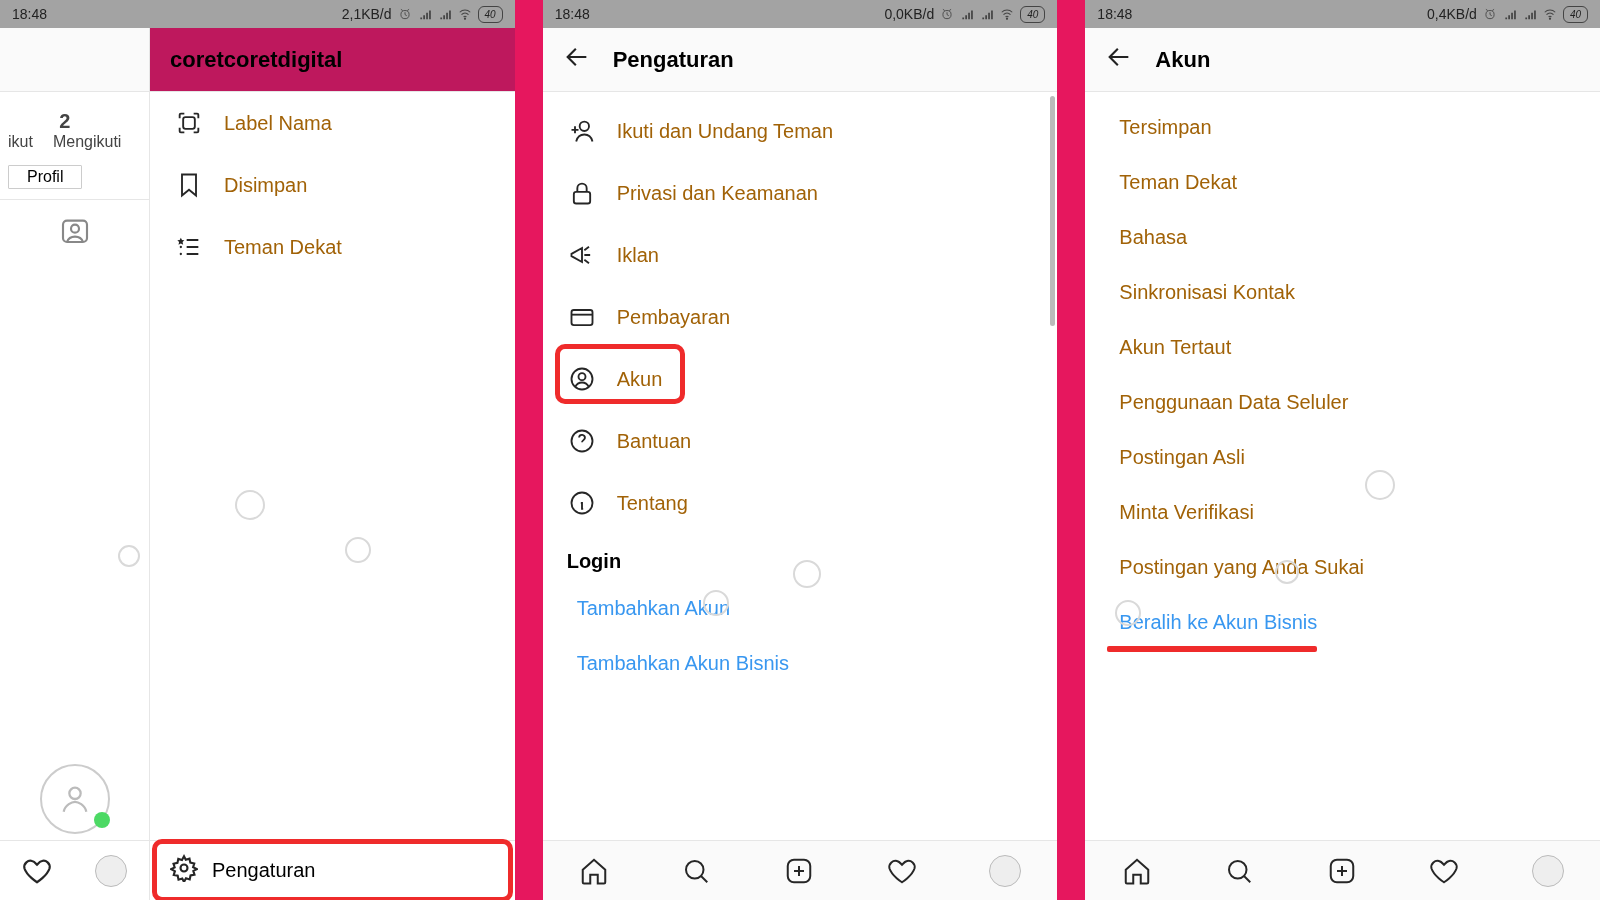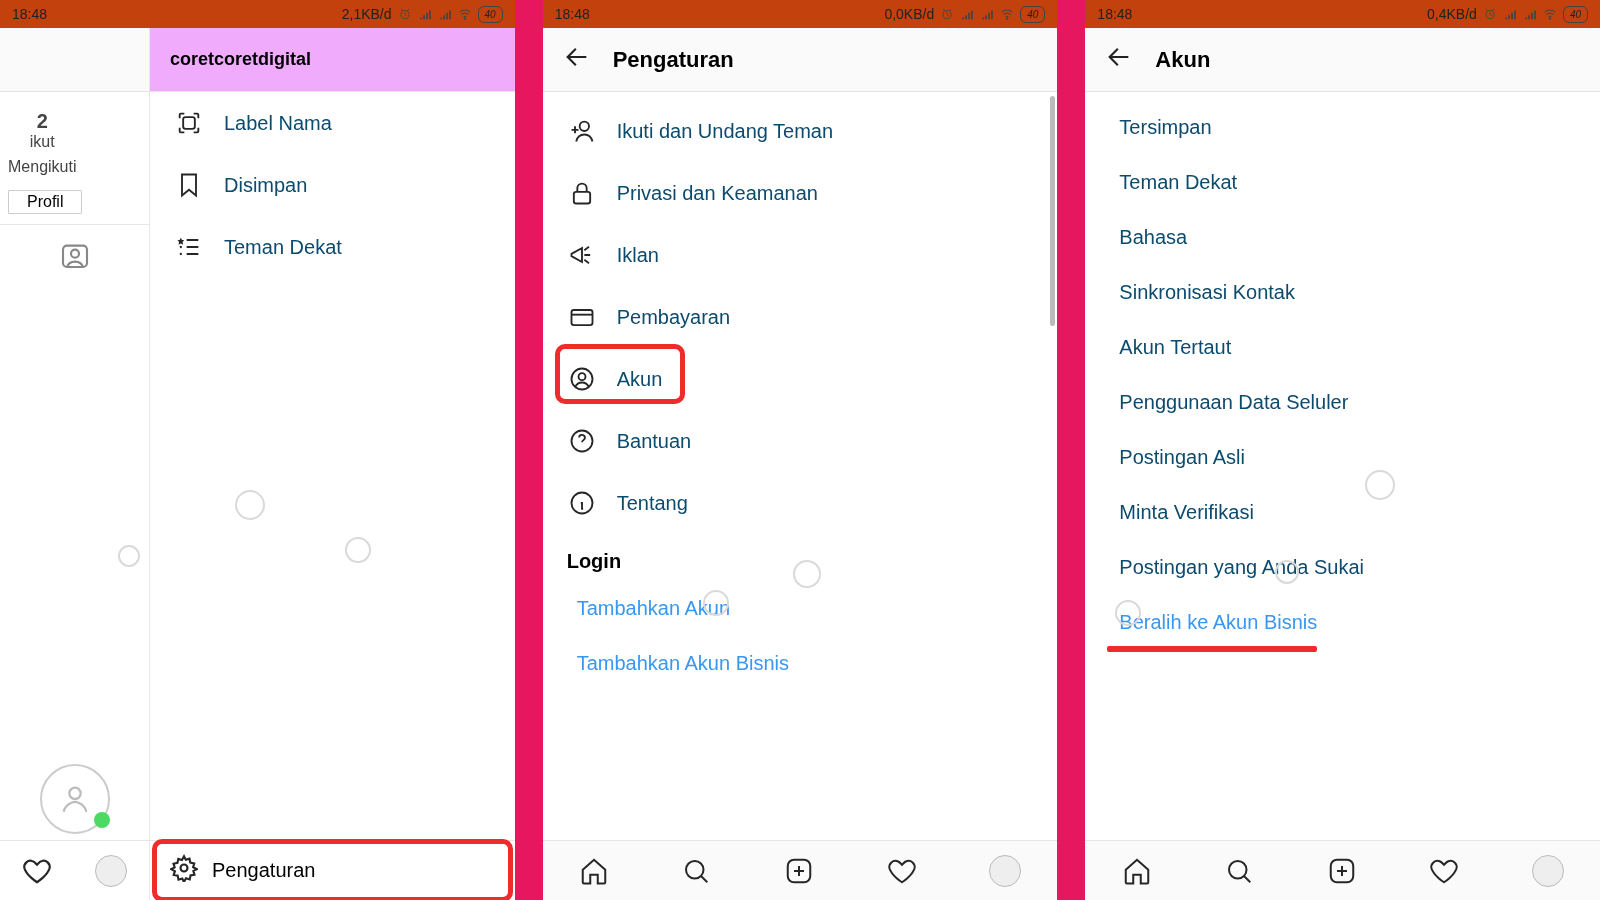--- a/index.html
+++ b/index.html
@@ -22,21 +22,21 @@
   .gap { width: 28px; background: #e6175e; }
 
   
   .status-bar {
     height: 28px;
     display: flex;
     align-items: center;
     justify-content: space-between;
     padding: 12px 12px;
     font-size: 14px;
-    background: #c2410c;
+    background: #a3a3a3;
     color: #222;
   }
   .sb-left, .sb-right { display:flex; align-items:center; gap:6px; }
   .sb-right svg { width:14px; height:14px; }
   .battery-box {
     border:1.2px solid #444; border-radius:6px;
     font-size:10px; padding:0 6px; line-height:15px;font-style:italic;
   }
 
   
@@ -56,21 +56,21 @@
   .menu {
     flex:1;
     overflow:hidden;
     padding-top:8px;
   }
   .menu-item {
     display:flex; align-items:center;
     padding: 16px 24px;
     font-size:20px;
     gap:20px;
-    color:#0c4a6e;
+    color:#a16207;
   }
   .menu-item.noicon { padding-left: 34px; text-align: right; }
   .menu-item .icon { width:30px; height:30px; display:flex; align-items:center; justify-content:center; }
   .menu-item .icon svg { width:28px; height:28px; stroke:#262626; fill:none; stroke-width:1.6; }
   .section-label {
     font-weight:600; font-size:20px; padding:16px 24px 8px;
   }
   .link-blue { color:#3897f0; }
 
   
@@ -110,23 +110,23 @@
     border-top:1px solid #e6e6e6;
     height:60px; display:flex; align-items:center; justify-content:center;
   }
   .drawer {
     flex:1; display:flex; flex-direction:column;
     background:#fff;
   }
   .drawer-header {
     height:64px; padding:0 20px;
     display:flex; align-items:center;
-    font-size:18px; font-weight:600;
+    font-size:22px; font-weight:600;
     border-bottom:1px solid #e6e6e6;
-    background:#f0abfc;
+    background:#be185d;
   }
   .drawer-list { flex:1; }
   .drawer-footer {
     border-top:1px solid #e6e6e6;
     height:60px;
     display:flex; align-items:center;
     padding:0 20px;
     gap:14px;
     font-size:20px;
     position:relative;
@@ -229,21 +229,21 @@
         </span>
         <span>
           <svg viewBox="0 0 24 24" stroke="#262626" stroke-width="2">
               <path d="M4 6h16M4 12h16M4 18h16"></path>
             </svg>
         </span>
       </div>
       <div class="profile-top">
         <div class="stat">
           <div class="num">2</div>
-          <div style="display:flex;gap:7px;flex-direction:column;">
+          <div style="display:flex;gap:20px;">
             <span>ikut</span>
             <span>Mengikuti</span>
           </div>
         </div>
       </div>
       <div style="padding-left:0;">
         <span class="edit-profile-btn">Profil</span>
       </div>
       <div class="tagged-icon">
         <svg width="32" height="32" viewBox="0 0 24 24" fill="none" stroke="#888" stroke-width="1.6">

